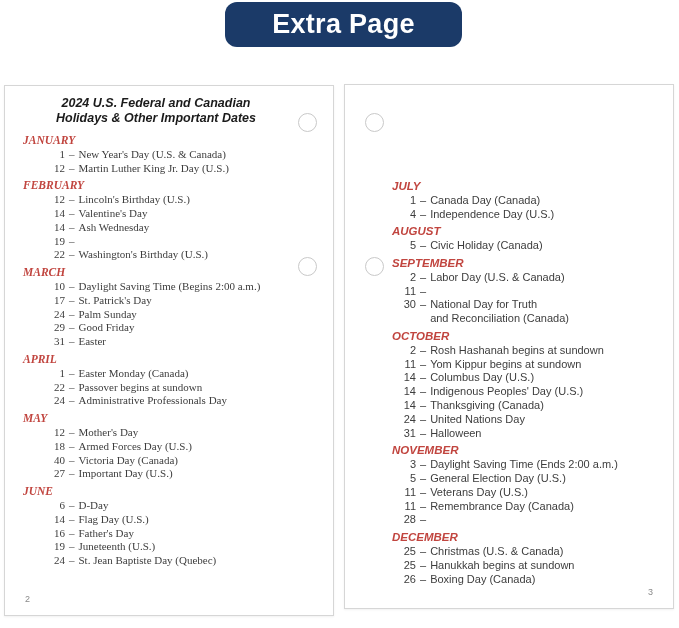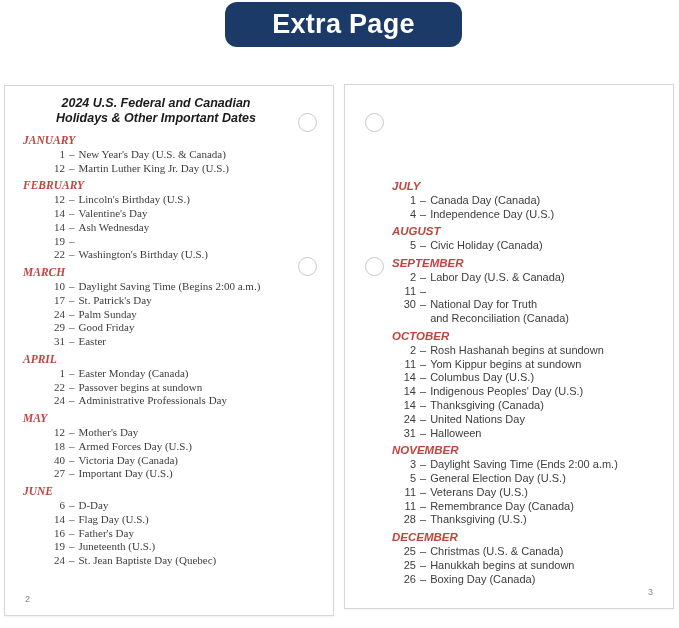--- a/index.html
+++ b/index.html
@@ -325,21 +325,20 @@
             <span class="desc">Veterans Day (U.S.)</span>
           </div>
           <div class="item">
             <span class="day">11</span>
             <span class="sep">–</span>
             <span class="desc">Remembrance Day (Canada)</span>
           </div>
           <div class="item">
             <span class="day">28</span>
             <span class="sep">–</span>
-            <span class="desc">Thanksgiving (U.S.)</span>
           </div>
         </div>
         <div class="month">
           <div class="month-name">DECEMBER</div>
           <div class="item">
             <span class="day">25</span>
             <span class="sep">–</span>
             <span class="desc">Christmas (U.S. &amp; Canada)</span>
           </div>
           <div class="item">

